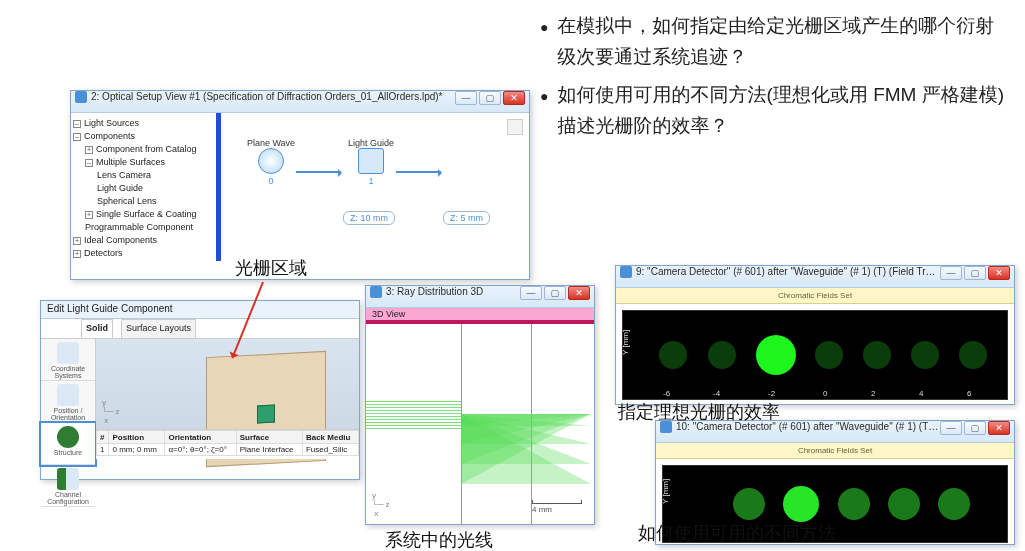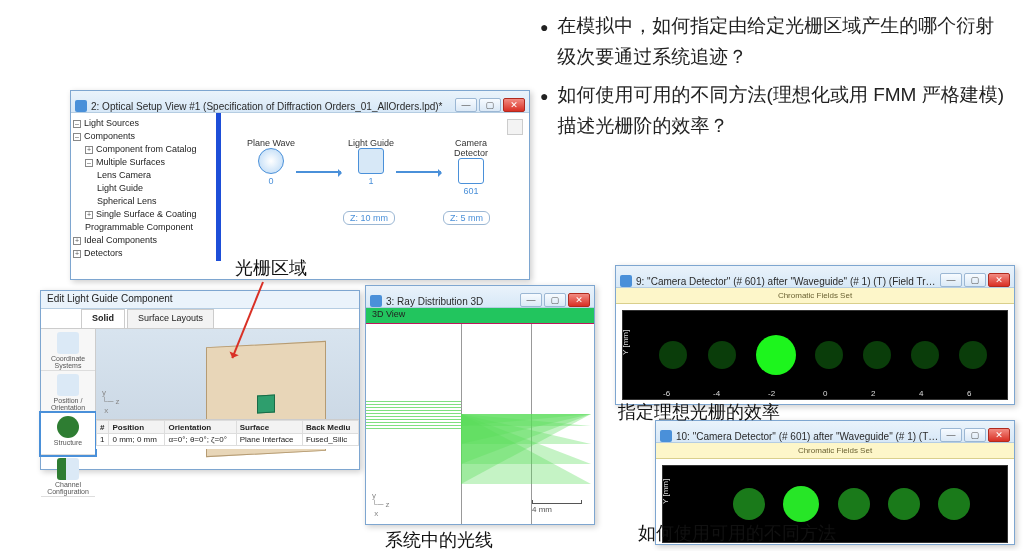--- a/index.html
+++ b/index.html
@@ -1,19 +1,19 @@
 <!DOCTYPE html>
 <html><head>
 <meta charset="utf-8">
 <style>
   html,body{margin:0;padding:0;font-family:"Microsoft YaHei",Arial,sans-serif;background:#fff;width:1025px;height:551px;overflow:hidden;color:#222}
   *{box-sizing:border-box}
   
   .win{position:absolute;border:1px solid #7ea6d0;background:#fff;box-shadow:2px 2px 6px rgba(0,0,0,.2)}
-  .titlebar{height:22px;background:linear-gradient(#eaf3fb,#d7e8f7);border-bottom:1px solid #b5cde2;display:flex;align-items:flex-end;padding:0 4px;font-size:10px;color:#2a2a2a}
+  .titlebar{height:22px;background:linear-gradient(#eaf3fb,#d7e8f7);border-bottom:1px solid #b5cde2;display:flex;align-items:flex-start;padding:0 4px;font-size:10px;color:#2a2a2a}
   .titlebar .icon{width:12px;height:12px;background:#4a90d9;margin-right:4px;border-radius:2px}
   .titlebar .title{flex:1;white-space:nowrap;overflow:hidden;text-overflow:ellipsis}
   .winbtns{display:flex;gap:2px}
   .winbtn{width:22px;height:14px;border:1px solid #9bb7d4;background:linear-gradient(#f7fbff,#dbe9f6);border-radius:2px;font-size:9px;line-height:12px;text-align:center;color:#555}
   .winbtn.close{background:linear-gradient(#f28b82,#d93025);color:#fff;border-color:#b02a1e}
   
   #setup{left:70px;top:90px;width:460px;height:190px}
   #setup .filter{height:18px;border-bottom:1px solid #ccc;font-size:9px;color:#888;padding:2px 6px}
   #setup .body{display:flex;height:calc(100% - 40px)}
   #setup .tree{width:150px;border-right:5px solid #1d4ed8;font-size:9px;padding:4px 2px;line-height:13px}
@@ -27,42 +27,42 @@
   .dnode .box{width:26px;height:26px;margin:0 auto;border:1px solid #4a90d9;background:#eaf3fb;border-radius:3px;position:relative}
   .dnode .box.pw{border-radius:50%;background:radial-gradient(#fff,#b5d6f5)}
   .dnode .box.lg{background:#d7e8f7}
   .dnode .box.cd{background:#fff}
   .dnode .num{font-size:9px;color:#4a90d9;margin-top:2px}
   .dlabel{font-size:9px;color:#333;text-align:center}
   .arrow{position:absolute;height:0;border-top:2px solid #4a90d9}
   .arrow::after{content:"";position:absolute;right:-5px;top:-4px;border:4px solid transparent;border-left-color:#4a90d9}
   .zbox{position:absolute;border:1px solid #9bb7d4;background:#fff;font-size:9px;padding:1px 6px;color:#4a90d9;border-radius:6px}
   
-  #editor{left:40px;top:290px;width:320px;height:180px}
+  #editor{left:40px;top:300px;width:320px;height:180px}
   #editor .ttl{height:18px;background:#eaf3fb;border-bottom:1px solid #b5cde2;font-size:10px;padding:2px 6px}
   #editor .tabs{height:20px;border-bottom:1px solid #ccc;font-size:9px;display:flex;padding-left:40px}
-  #editor .tabs .tab{padding:3px 10px;border:1px solid #ccc;border-bottom:none;margin-right:2px;background:#f3f3f3}
+  #editor .tabs .tab{padding:3px 4px;border:1px solid #ccc;border-bottom:none;margin-right:8px;background:#f3f3f3}
   #editor .tabs .tab.active{background:#fff;font-weight:bold}
   #editor .body{display:flex;height:calc(100% - 58px)}
   #editor .sidebar{width:55px;border-right:1px solid #ccc;background:#f7f7f7;display:flex;flex-direction:column}
   #editor .sbitem{flex:none;height:42px;border-bottom:1px solid #ddd;font-size:7px;text-align:center;padding-top:3px;color:#555;cursor:pointer}
   #editor .sbitem .sicon{width:22px;height:22px;margin:0 auto 1px;border-radius:3px;background:#dbe9f6}
   #editor .sbitem.active{background:#fff;outline:2px solid #4a90d9}
   #editor .sbitem.active .sicon{background:#2e7d32;border-radius:50%}
   #editor .view{flex:1;position:relative;background:linear-gradient(#d8e4ef,#c8d5e2)}
   #editor .tablewrap{position:absolute;left:0;right:0;bottom:0;height:30px;background:#fff;border-top:1px solid #ccc;font-size:8px}
   #editor .tablewrap table{width:100%;border-collapse:collapse}
   #editor .tablewrap th,#editor .tablewrap td{border:1px solid #ddd;padding:1px 3px;text-align:left;white-space:nowrap;overflow:hidden}
   #editor .tablewrap th{background:#f3f3f3;height:13px}
   .plate{position:absolute;left:110px;top:15px;width:120px;height:110px;background:#e8d6b8;border:1px solid #b59b73;transform:skewY(-3deg)}
   .plate .chip{position:absolute;left:50px;top:50px;width:18px;height:18px;background:#2e9e6d;border:1px solid #1b6b47}
   .axes3d{position:absolute;left:6px;bottom:34px;font-size:8px;color:#888}
   
   #rays{left:365px;top:285px;width:230px;height:240px}
-  #rays .sub{height:16px;border-bottom:1px solid #be185d;font-size:9px;padding:1px 6px;background:#22c55e}
+  #rays .sub{height:16px;border-bottom:4px solid #be185d;font-size:9px;padding:1px 6px;background:#f9a8d4}
   #rays .canvas{position:relative;height:calc(100% - 38px);background:#fff;overflow:hidden}
   .beam-in{position:absolute;left:0;top:75px;width:95px;height:30px;background:repeating-linear-gradient(0deg,#7fe07f 0 1px,transparent 1px 3px)}
   .fan{position:absolute;left:95px;top:20px;width:130px;height:140px}
   .fan .tri{position:absolute;left:0;width:0;height:0;border-left:130px solid rgba(90,220,90,.35)}
   .raxes{position:absolute;left:6px;bottom:6px;font-size:8px;color:#888}
   .scalebar{position:absolute;right:12px;bottom:10px;font-size:8px;color:#555}
   .scalebar .bar{width:50px;height:4px;border:1px solid #555;border-top:none;margin-bottom:1px}
   .vline{position:absolute;top:0;bottom:0;width:1px;background:#999}
   
   .cam{border:1px solid #7ea6d0}
@@ -165,25 +165,20 @@
         <div class="box pw"></div>
         <div class="num">0</div>
       </div>
       <div class="arrow" style="left:75px;top:58px;width:45px"></div>
       <div class="dnode" style="left:120px;top:25px">
         <div class="dlabel">Light Guide</div>
         <div class="box lg"></div>
         <div class="num">1</div>
       </div>
       <div class="arrow" style="left:175px;top:58px;width:45px"></div>
-      <div class="dnode" style="left:220px;top:25px">
-        <div class="dlabel">Camera Detector</div>
-        <div class="box cd"></div>
-        <div class="num">601</div>
-      </div>
       <div class="zbox" style="left:122px;top:98px">Z: 10 mm</div>
       <div class="zbox" style="left:222px;top:98px">Z: 5 mm</div>
     </div>
   </div>
 </div>
 
 <div id="editor" class="win">
   <div class="ttl">Edit Light Guide Component</div>
   <div class="tabs">
     <div class="tab active">Solid</div>

